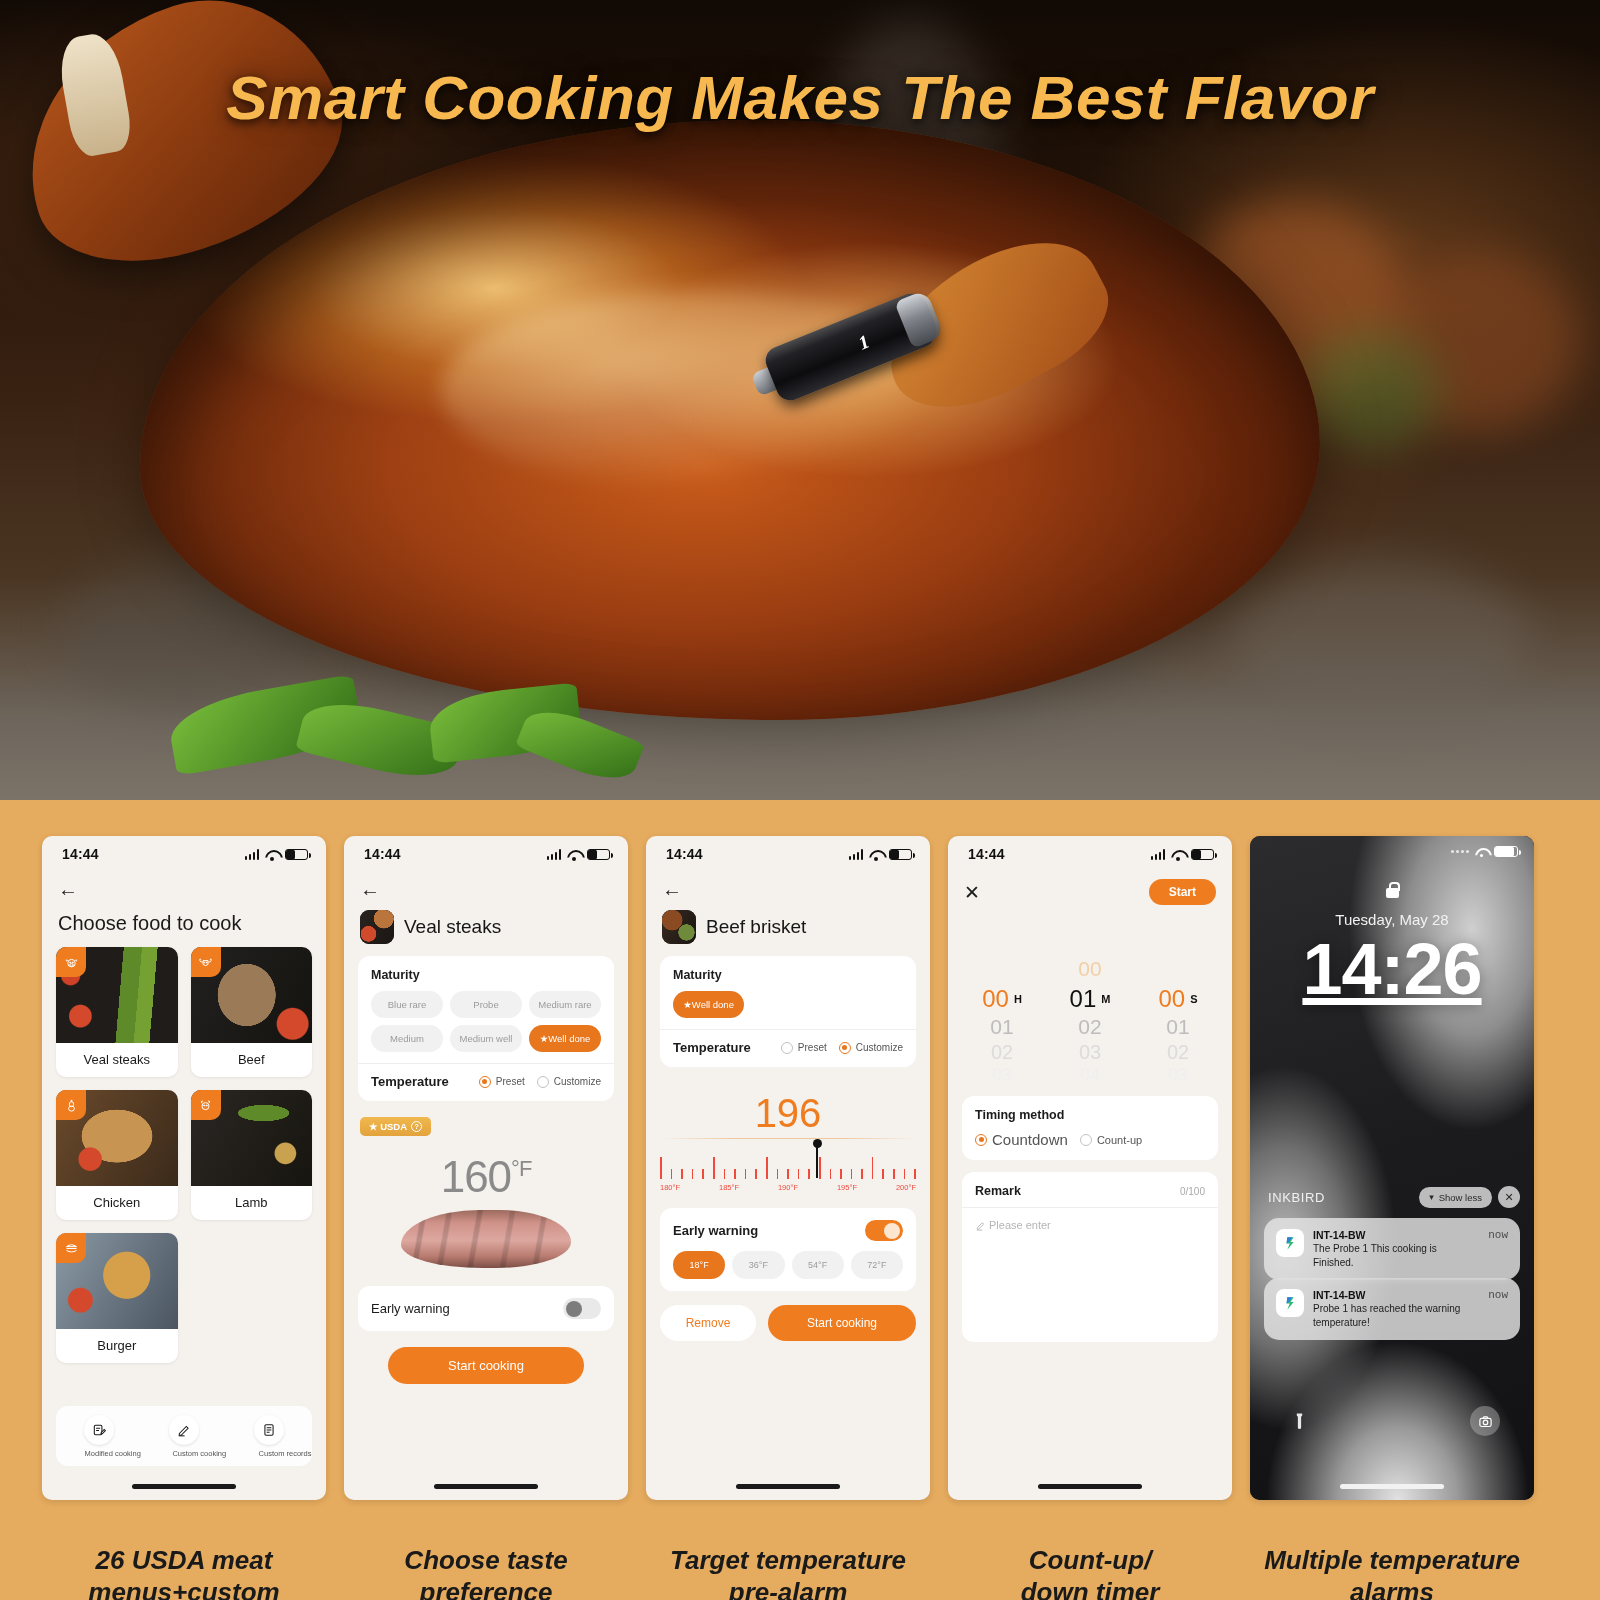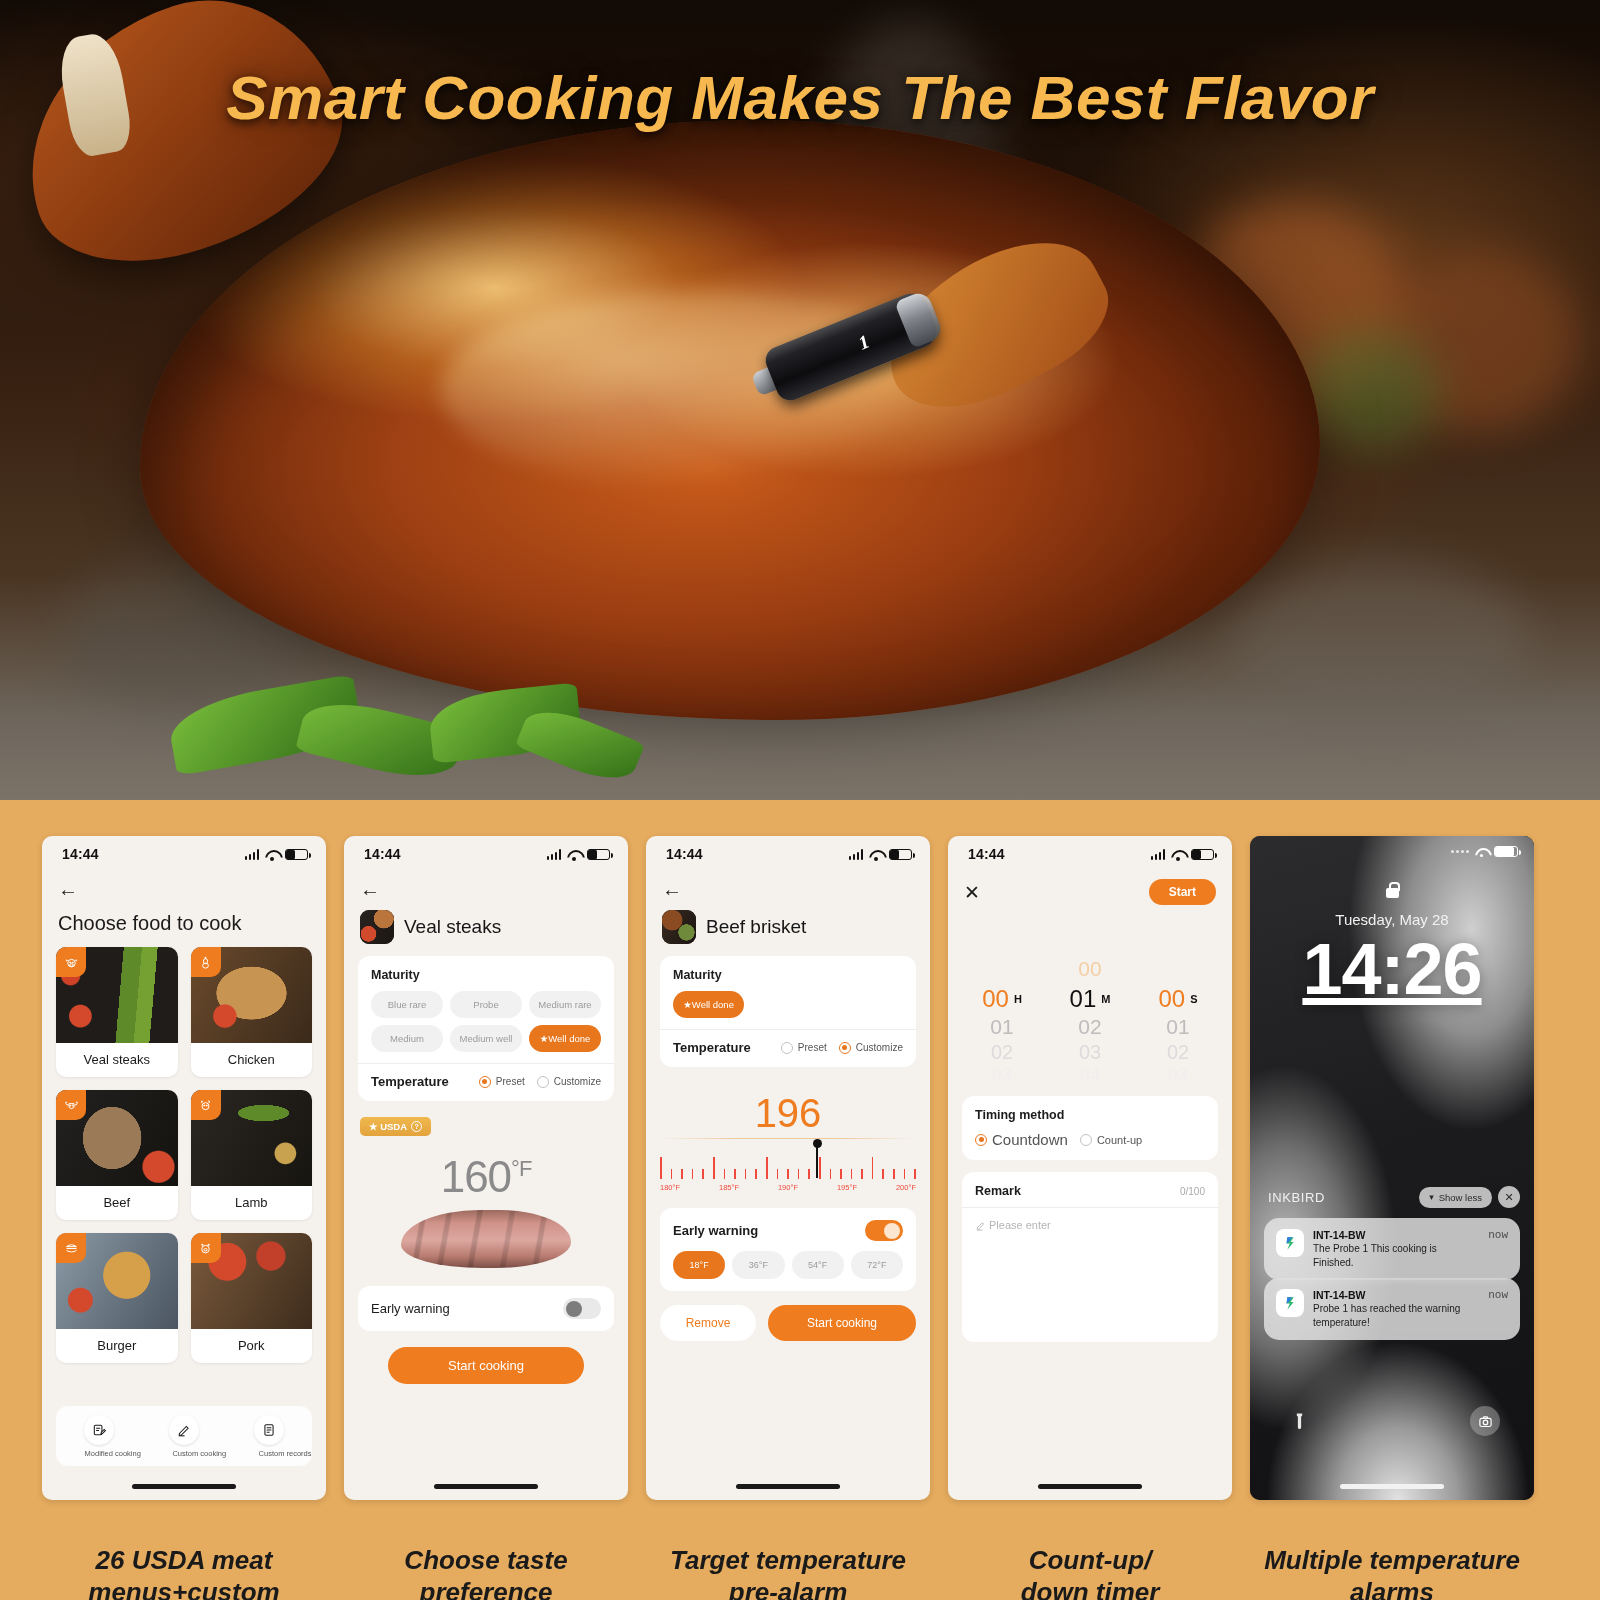--- a/index.html
+++ b/index.html
@@ -546,44 +546,44 @@
                     <path d="M18 9 Q21 6 20 10"></path>
                     <circle cx="10" cy="12" r=".9" fill="#fff"></circle>
                     <circle cx="14" cy="12" r=".9" fill="#fff"></circle>
                     <ellipse cx="12" cy="16" rx="3" ry="2"></ellipse>
                   </svg>
               </div>
             </div>
             <div class="food-name">Veal steaks</div>
           </div>
           <div class="food-card">
-            <div class="food-pic pic-chicken">
-              <div class="badge-ico">
-                <svg width="15" height="15" viewBox="0 0 24 24" fill="none" stroke="#fff" stroke-width="1.6">
-                    <path d="M12 3 Q14 5 12 6 Q10 5 12 3"></path>
-                    <ellipse cx="12" cy="10" rx="3.4" ry="4"></ellipse>
-                    <ellipse cx="12" cy="17" rx="4.6" ry="4"></ellipse>
-                  </svg>
-              </div>
-            </div>
-            <div class="food-name">Chicken</div>
-          </div>
-          <div class="food-card">
             <div class="food-pic pic-beef">
               <div class="badge-ico">
                 <svg width="15" height="15" viewBox="0 0 24 24" fill="none" stroke="#fff" stroke-width="1.6">
                     <path d="M5 7 Q2 5 3 9 Q4 12 7 11"></path>
                     <path d="M19 7 Q22 5 21 9 Q20 12 17 11"></path>
                     <path d="M8 9 L8 15 Q12 19 16 15 L16 9 Z"></path>
                     <circle cx="10" cy="12" r=".8" fill="#fff"></circle>
                     <circle cx="14" cy="12" r=".8" fill="#fff"></circle>
                   </svg>
               </div>
             </div>
             <div class="food-name">Beef</div>
+          </div>
+          <div class="food-card">
+            <div class="food-pic pic-chicken">
+              <div class="badge-ico">
+                <svg width="15" height="15" viewBox="0 0 24 24" fill="none" stroke="#fff" stroke-width="1.6">
+                    <path d="M12 3 Q14 5 12 6 Q10 5 12 3"></path>
+                    <ellipse cx="12" cy="10" rx="3.4" ry="4"></ellipse>
+                    <ellipse cx="12" cy="17" rx="4.6" ry="4"></ellipse>
+                  </svg>
+              </div>
+            </div>
+            <div class="food-name">Chicken</div>
           </div>
           <div class="food-card">
             <div class="food-pic pic-lamb">
               <div class="badge-ico">
                 <svg width="15" height="15" viewBox="0 0 24 24" fill="none" stroke="#fff" stroke-width="1.6">
                     <path d="M6 8 Q4 4 8 5"></path>
                     <path d="M18 8 Q20 4 16 5"></path>
                     <ellipse cx="12" cy="13" rx="5.6" ry="5.6"></ellipse>
                     <circle cx="10" cy="12" r=".9" fill="#fff"></circle>
                     <circle cx="14" cy="12" r=".9" fill="#fff"></circle>
@@ -596,33 +596,20 @@
             <div class="food-pic pic-burger">
               <div class="badge-ico">
                 <svg width="15" height="15" viewBox="0 0 24 24" fill="none" stroke="#fff" stroke-width="1.6">
                     <path d="M4 9 Q12 3 20 9 Z"></path>
                     <path d="M4 12h16"></path>
                     <path d="M4 15 Q12 20 20 15"></path>
                   </svg>
               </div>
             </div>
             <div class="food-name">Burger</div>
-          </div>
-          <div class="food-card">
-            <div class="food-pic pic-pork">
-              <div class="badge-ico">
-                <svg width="15" height="15" viewBox="0 0 24 24" fill="none" stroke="#fff" stroke-width="1.6">
-                    <circle cx="12" cy="13" r="6"></circle>
-                    <path d="M7 8 L6 5 L9 6.5"></path>
-                    <path d="M17 8 L18 5 L15 6.5"></path>
-                    <ellipse cx="12" cy="14" rx="2.6" ry="2"></ellipse>
-                  </svg>
-              </div>
-            </div>
-            <div class="food-name">Pork</div>
           </div>
         </div>
 
         <div class="bottom-bar">
           <div class="bb-item">
             <div class="bb-ico">
               <svg width="14" height="14" viewBox="0 0 24 24" fill="none" stroke="#1c1c1c" stroke-width="1.8">
                   <rect x="4" y="4" width="13" height="16" rx="2"></rect>
                   <path d="M7 9h7M7 13h5"></path>
                   <path d="M16 16 l5-5 2 2 -5 5 -2.6 .6 z" fill="#fff"></path>

